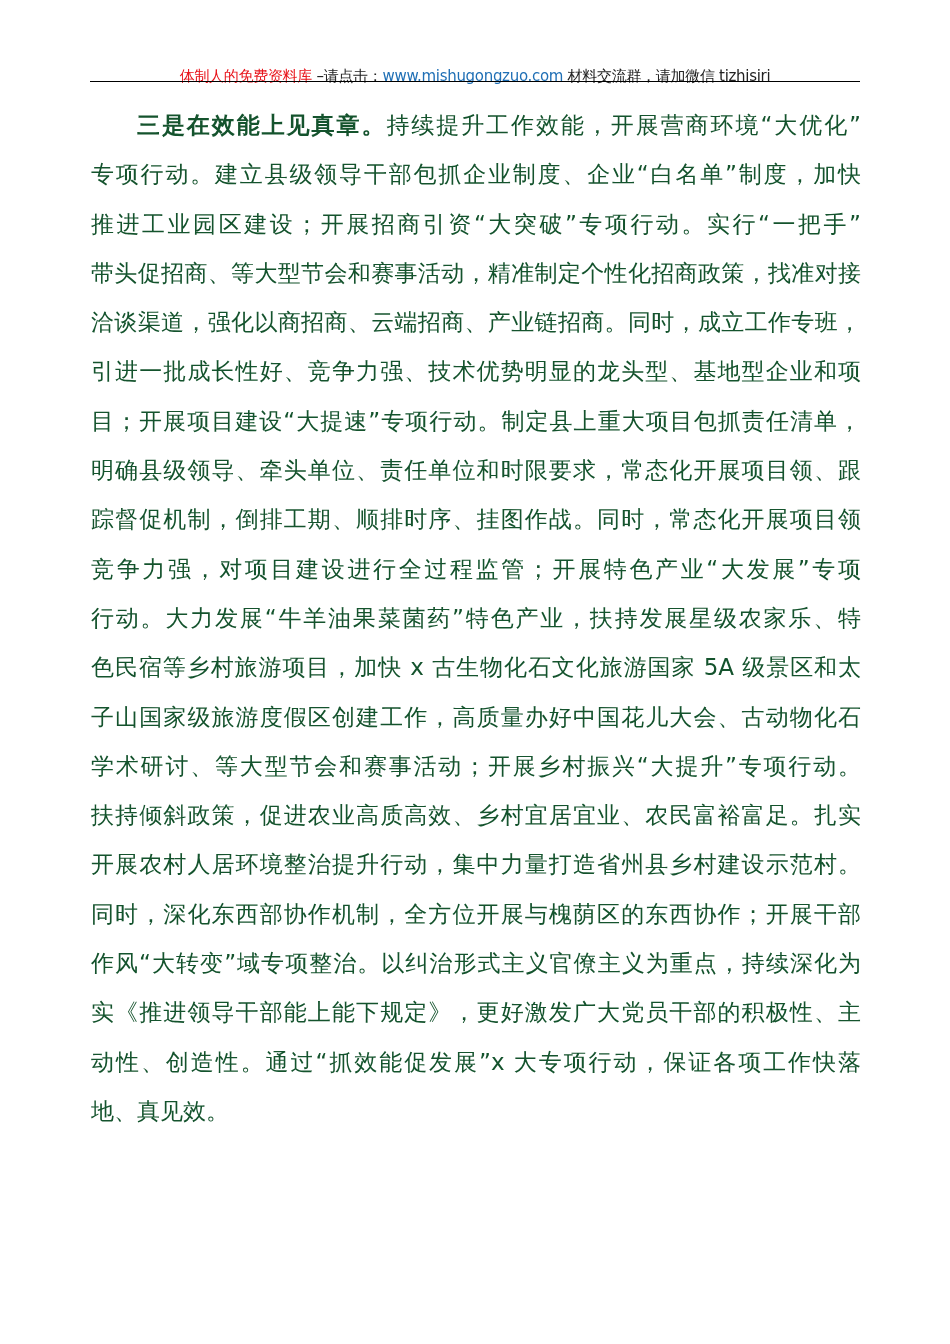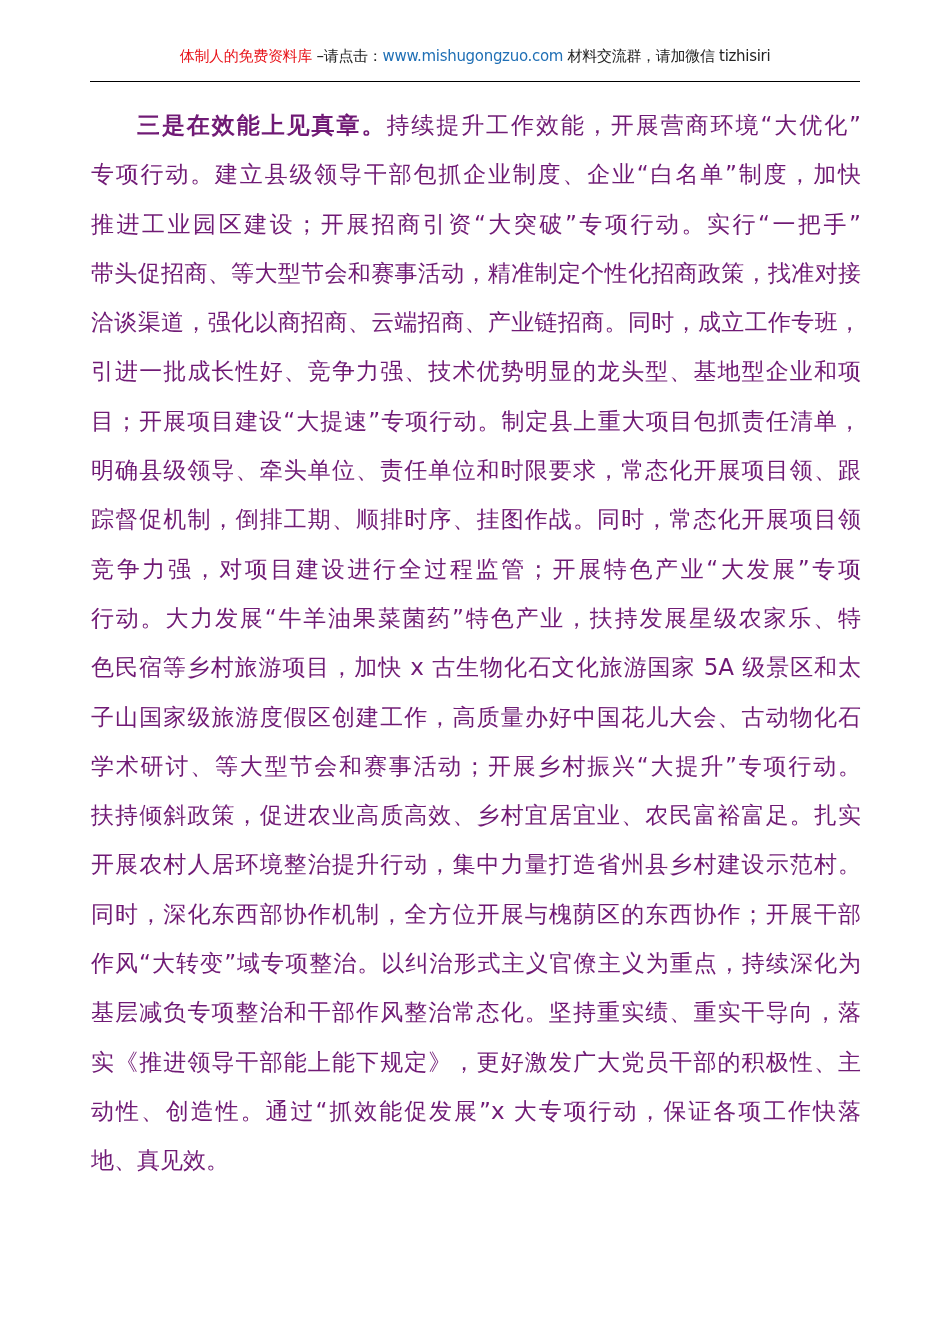--- a/index.html
+++ b/index.html
@@ -11,21 +11,21 @@
       width: 950px;
       height: 1344px;
       position: relative;
       overflow: hidden;
       font-family: "DejaVu Sans", "Liberation Sans", sans-serif;
       color: #111111;
     }
     .page-header {
       position: absolute;
       left: 90px;
-      top: 44px;
+      top: 64px;
       width: 770px;
       height: 24px;
       text-align: center;
       font-size: 15px;
       line-height: 24px;
       white-space: nowrap;
       letter-spacing: -0.3px;
     }
     .page-header .brand { color: #e8141b; }
     .page-header .sep { color: #222222; }
@@ -39,21 +39,21 @@
       height: 0;
       border-top: 1.5px solid #000000;
     }
     .body-text {
       position: absolute;
       left: 91px;
       top: 101px;
       width: 770px;
       font-size: 23px;
       line-height: 49.3px;
-      color: #701a75;
+      color: #14532d;
     }
     .body-text .line {
       display: block;
       white-space: nowrap;
       text-align: justify;
       text-align-last: justify;
       height: 49.3px;
     }
     .body-text .line.last {
       text-align-last: left;
@@ -85,17 +85,16 @@
   <span class="line">踪督促机制，倒排工期、顺排时序、挂图作战。同时，常态化开展项目领</span>
   <span class="line">竞争力强，对项目建设进行全过程监管；开展特色产业“大发展”专项</span>
   <span class="line">行动。大力发展“牛羊油果菜菌药”特色产业，扶持发展星级农家乐、特</span>
   <span class="line">色民宿等乡村旅游项目，加快 x 古生物化石文化旅游国家 5A 级景区和太</span>
   <span class="line">子山国家级旅游度假区创建工作，高质量办好中国花儿大会、古动物化石</span>
   <span class="line">学术研讨、等大型节会和赛事活动；开展乡村振兴“大提升”专项行动。</span>
   <span class="line">扶持倾斜政策，促进农业高质高效、乡村宜居宜业、农民富裕富足。扎实</span>
   <span class="line">开展农村人居环境整治提升行动，集中力量打造省州县乡村建设示范村。</span>
   <span class="line">同时，深化东西部协作机制，全方位开展与槐荫区的东西协作；开展干部</span>
   <span class="line">作风“大转变”域专项整治。以纠治形式主义官僚主义为重点，持续深化为</span>
-  <span class="line">基层减负专项整治和干部作风整治常态化。坚持重实绩、重实干导向，落</span>
   <span class="line">实《推进领导干部能上能下规定》，更好激发广大党员干部的积极性、主</span>
   <span class="line">动性、创造性。通过“抓效能促发展”x 大专项行动，保证各项工作快落</span>
   <span class="line last">地、真见效。</span>
 </div>
 
 </body></html>

